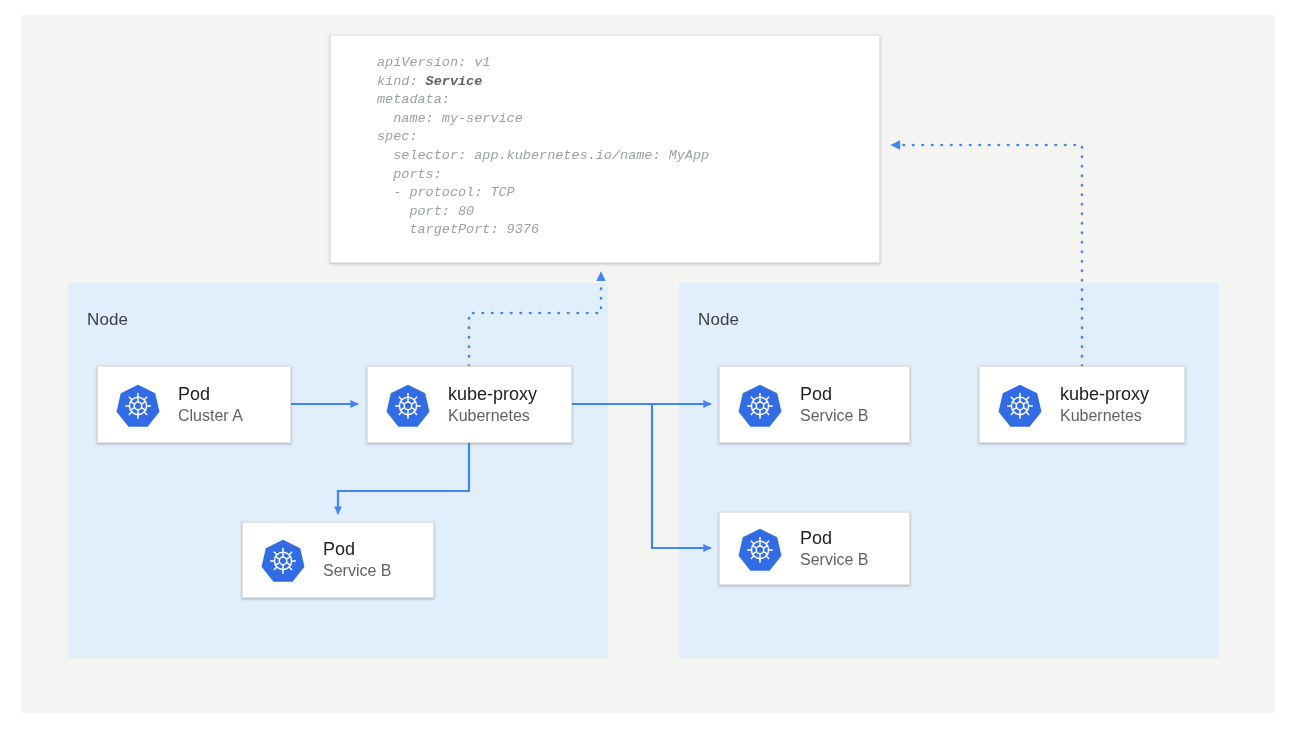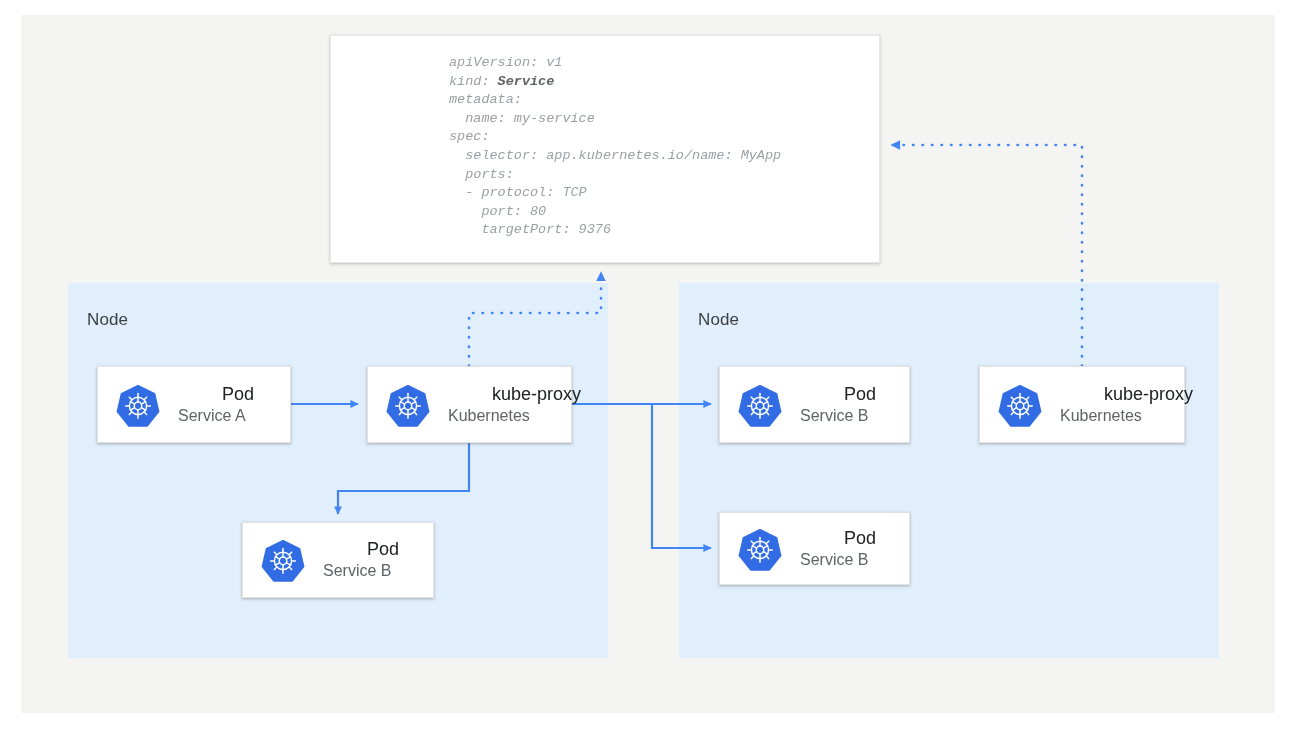--- a/index.html
+++ b/index.html
@@ -70,21 +70,20 @@
     margin-left: 18px;
     display: flex;
     flex-direction: column;
     justify-content: center;
     line-height: 1.22;
   }
   .card .card-title {
     font-size: 18px;
     color: #202124;
     white-space: nowrap;
-    margin-left: 44px;
   }
   .card .card-sub {
     font-size: 16px;
     color: #5f6368;
     white-space: nowrap;
   }
 
   #card-pod-a        { left: 97px;  top: 366px; width: 194px; height: 77px; }
   #card-kubeproxy-l  { left: 367px; top: 366px; width: 205px; height: 77px; }
   #card-pod-b-local  { left: 242px; top: 522px; width: 192px; height: 76px; }
@@ -101,21 +100,21 @@
     height: 228px;
     background: #ffffff;
     border: 1px solid #e6e6e4;
     box-shadow: 0 1px 2px rgba(60,64,67,0.20), 0 1px 3px 1px rgba(60,64,67,0.08);
     box-sizing: border-box;
     z-index: 6;
     overflow: hidden;
   }
   #yaml-code {
     margin: 0;
-    padding: 18px 0 0 118px;
+    padding: 18px 0 0 46px;
     font-family: "Liberation Mono", monospace;
     font-style: italic;
     font-size: 13.5px;
     line-height: 18.6px;
     color: #9aa0a6;
     white-space: pre;
   }
   #yaml-code .bold {
     font-weight: bold;
     color: #5f6368;
@@ -200,21 +199,21 @@
             <line x1="42.4" y1="47.8" x2="33.0" y2="42.3"></line>
             <line x1="42.4" y1="56.2" x2="33.0" y2="61.7"></line>
             <line x1="57.6" y1="47.8" x2="67.0" y2="42.3"></line>
             <line x1="57.6" y1="56.2" x2="67.0" y2="61.7"></line>
             <line x1="50" y1="60.6" x2="50" y2="71.5"></line>
           </g>
         </svg>
       </span>
       <span class="card-text">
         <span class="card-title">Pod</span>
-        <span class="card-sub">Service A</span>
+        <span class="card-sub">Cluster A</span>
       </span>
     </div>
 
     <div class="card" id="card-kubeproxy-l" style="left:346px; top:351px;">
       <span class="k8s-logo">
         <svg viewBox="0 0 100 100" width="44" height="44">
           <polygon points="50,4 89.1,23.1 98.8,65.5 71.7,99.5 28.3,99.5 1.2,65.5 10.9,23.1" fill="#326ce5"></polygon>
           <g fill="none" stroke="#ffffff" stroke-width="3.4" stroke-linecap="round">
             <circle cx="50" cy="52" r="19.5"></circle>
             <circle cx="50" cy="52" r="8.6"></circle>

